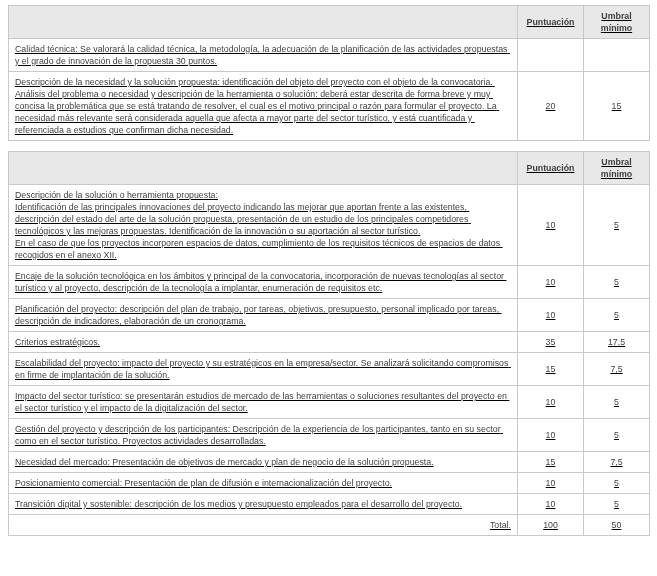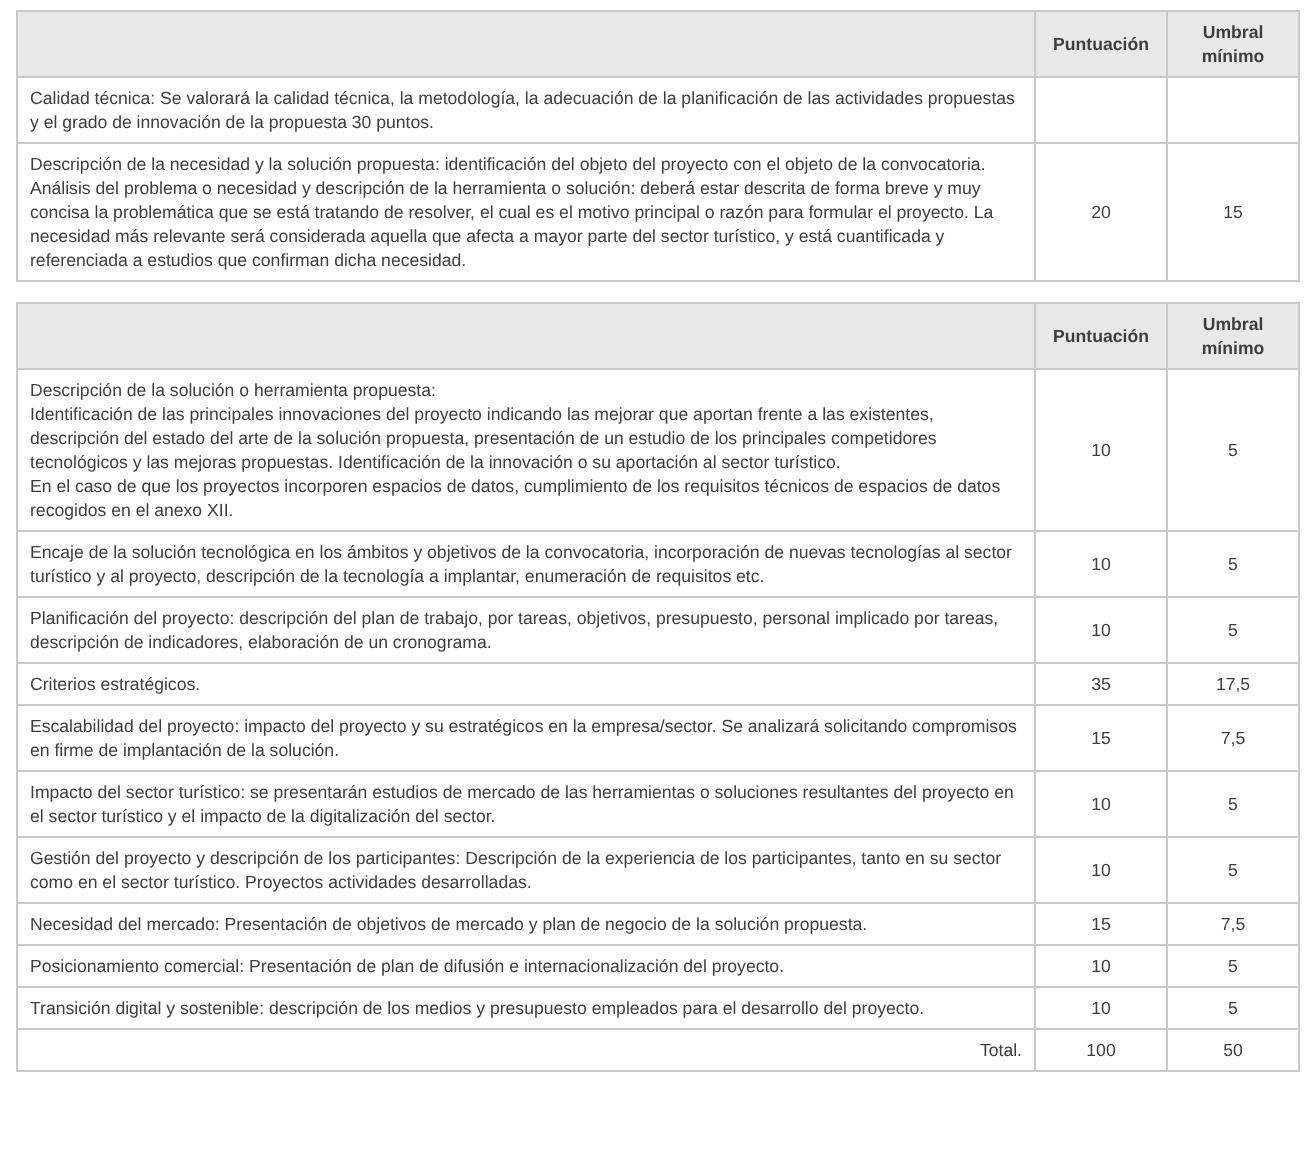--- a/index.html
+++ b/index.html
@@ -7,20 +7,21 @@
     padding: 0;
     background: #ffffff;
     font-family: "Liberation Sans", sans-serif;
   }
   .page {
     width: 621px;
     height: 576px;
     background: var(--page_bg, #ffffff);
     box-sizing: border-box;
     padding: 5px 7px 0 8px;
+    text-decoration: underline;
   }
   table.criteria-table {
     width: 642px;
     border-collapse: collapse;
     table-layout: fixed;
   }
   .table-gap { height: 10px; }
   table.criteria-table th,
   table.criteria-table td {
     border: 1px solid var(--border, #c9c9c9);
@@ -87,21 +88,21 @@
       </thead>
       <tbody>
         <tr>
           <td class="desc">Descripción de la solución o herramienta propuesta:
 Identificación de las principales innovaciones del proyecto indicando las mejorar que aportan frente a las existentes, descripción del estado del arte de la solución propuesta, presentación de un estudio de los principales competidores tecnológicos y las mejoras propuestas. Identificación de la innovación o su aportación al sector turístico.
 En el caso de que los proyectos incorporen espacios de datos, cumplimiento de los requisitos técnicos de espacios de datos recogidos en el anexo XII.</td>
           <td class="num">10</td>
           <td class="num">5</td>
         </tr>
         <tr>
-          <td class="desc">Encaje de la solución tecnológica en los ámbitos y objetivos de la convocatoria, incorporación de nuevas tecnologías al sector turístico y al proyecto, descripción de la tecnología a implantar, enumeración de requisitos etc.</td>
+          <td class="desc">Encaje de la solución tecnológica en los ámbitos y principal de la convocatoria, incorporación de nuevas tecnologías al sector turístico y al proyecto, descripción de la tecnología a implantar, enumeración de requisitos etc.</td>
           <td class="num">10</td>
           <td class="num">5</td>
         </tr>
         <tr>
           <td class="desc">Planificación del proyecto: descripción del plan de trabajo, por tareas, objetivos, presupuesto, personal implicado por tareas, descripción de indicadores, elaboración de un cronograma.</td>
           <td class="num">10</td>
           <td class="num">5</td>
         </tr>
         <tr>
           <td class="desc">Criterios estratégicos.</td>

